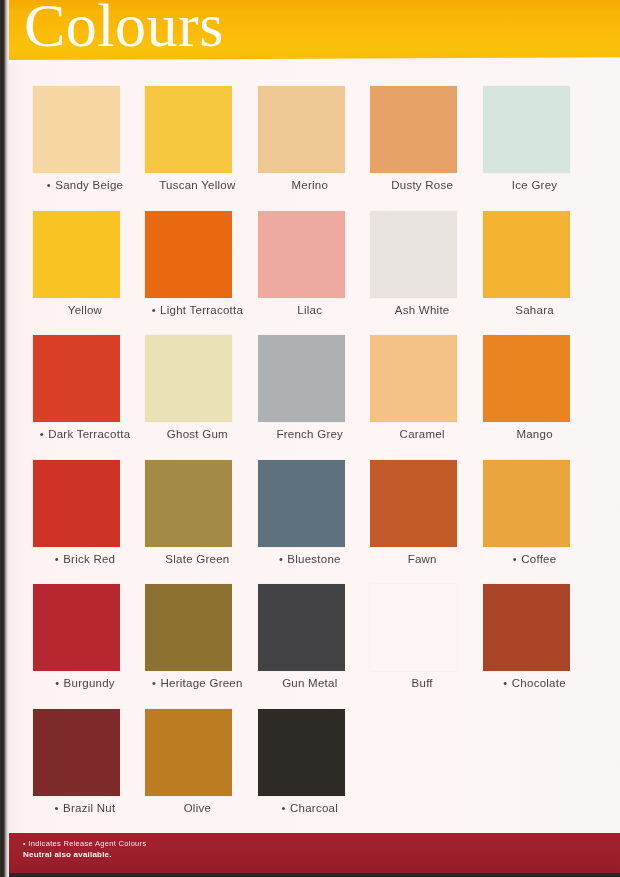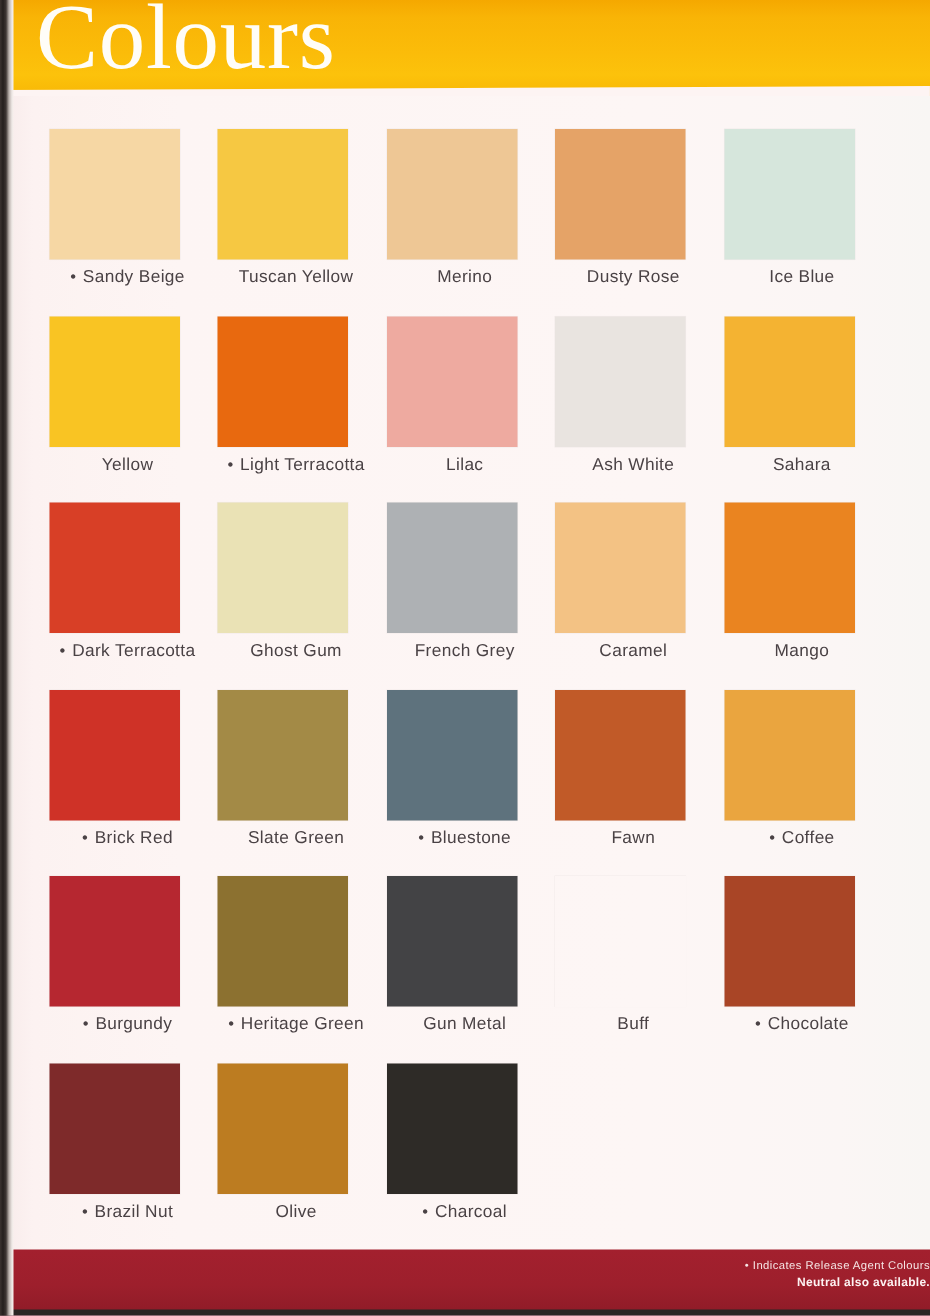--- a/index.html
+++ b/index.html
@@ -12,21 +12,21 @@
     height: 877px;
     overflow: hidden;
     font-family: "Liberation Sans", sans-serif;
     position: relative;
   }
 
   
   #page {
     position: absolute;
     inset: 0;
-    background: #7dd3fc;
+    background: #22c55e;
   }
 
   
   #paper {
     position: absolute;
     left: 0; top: 62px; right: 0; bottom: 0;
     background:
       linear-gradient(90deg,
         #f7eaea 0px, #fcf2f1 22px, #fdf5f4 120px,
         #fdf6f5 430px, #fbf6f5 560px, #f8f6f4 620px);
@@ -114,21 +114,21 @@
   #footer {
     position: absolute;
     left: 0; right: 0; bottom: 0; height: 44px;
     background: linear-gradient(180deg, #a3202e 0%, #9d1f2c 55%, #8e1b27 100%);
     z-index: 30;
     overflow: hidden;
   }
   #footer-inner {
     position: absolute;
     left: 0; right: 0; top: 6px;
-    text-align: right;
+    text-align: left;
     color: #f6e6e6;
     padding-left: 23px;
   }
   #footer-note {
     font-size: 7.5px;
     letter-spacing: 0.3px;
     line-height: 1.35;
     font-family: "Liberation Sans", sans-serif;
   }
   #footer-sub {
@@ -169,21 +169,21 @@
       <div class="cell">
         <div class="swatch" style="background: rgb(238, 199, 149);"></div>
         <div class="cell-label"><span>Merino</span></div>
       </div>
       <div class="cell">
         <div class="swatch" style="background: rgb(229, 163, 103);"></div>
         <div class="cell-label"><span>Dusty Rose</span></div>
       </div>
       <div class="cell">
         <div class="swatch" style="background: rgb(214, 230, 220);"></div>
-        <div class="cell-label"><span>Ice Blue</span></div>
+        <div class="cell-label"><span>Ice Grey</span></div>
       </div>
       <div class="cell">
         <div class="swatch" style="background: rgb(249, 196, 35);"></div>
         <div class="cell-label"><span>Yellow</span></div>
       </div>
       <div class="cell">
         <div class="swatch" style="background: rgb(232, 105, 15);"></div>
         <div class="cell-label"><span class="bullet">• </span><span>Light Terracotta</span></div>
       </div>
       <div class="cell">

